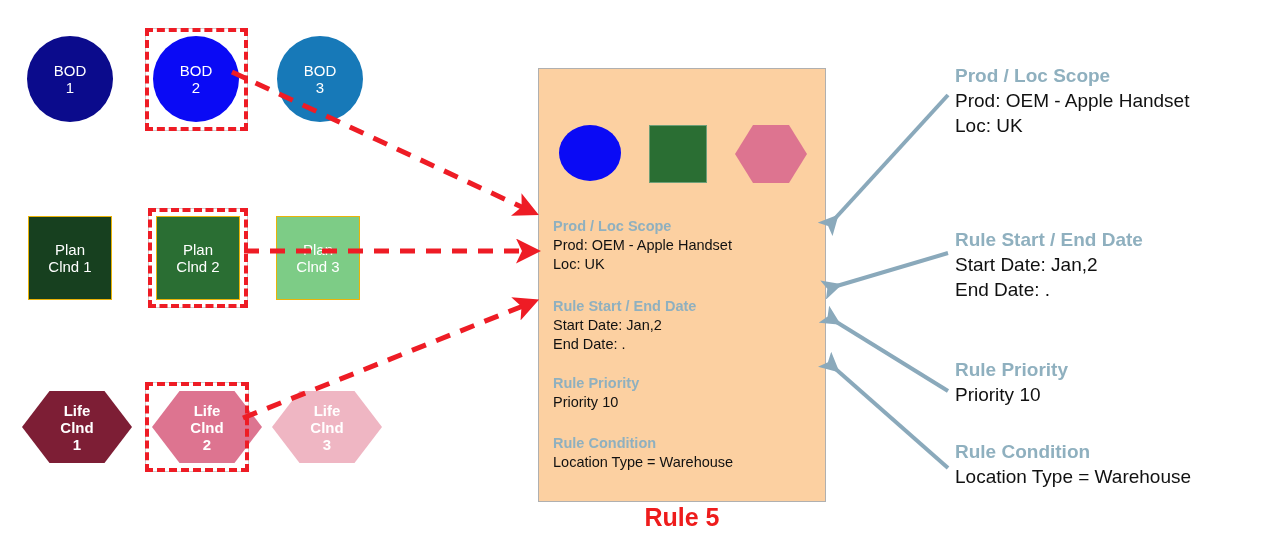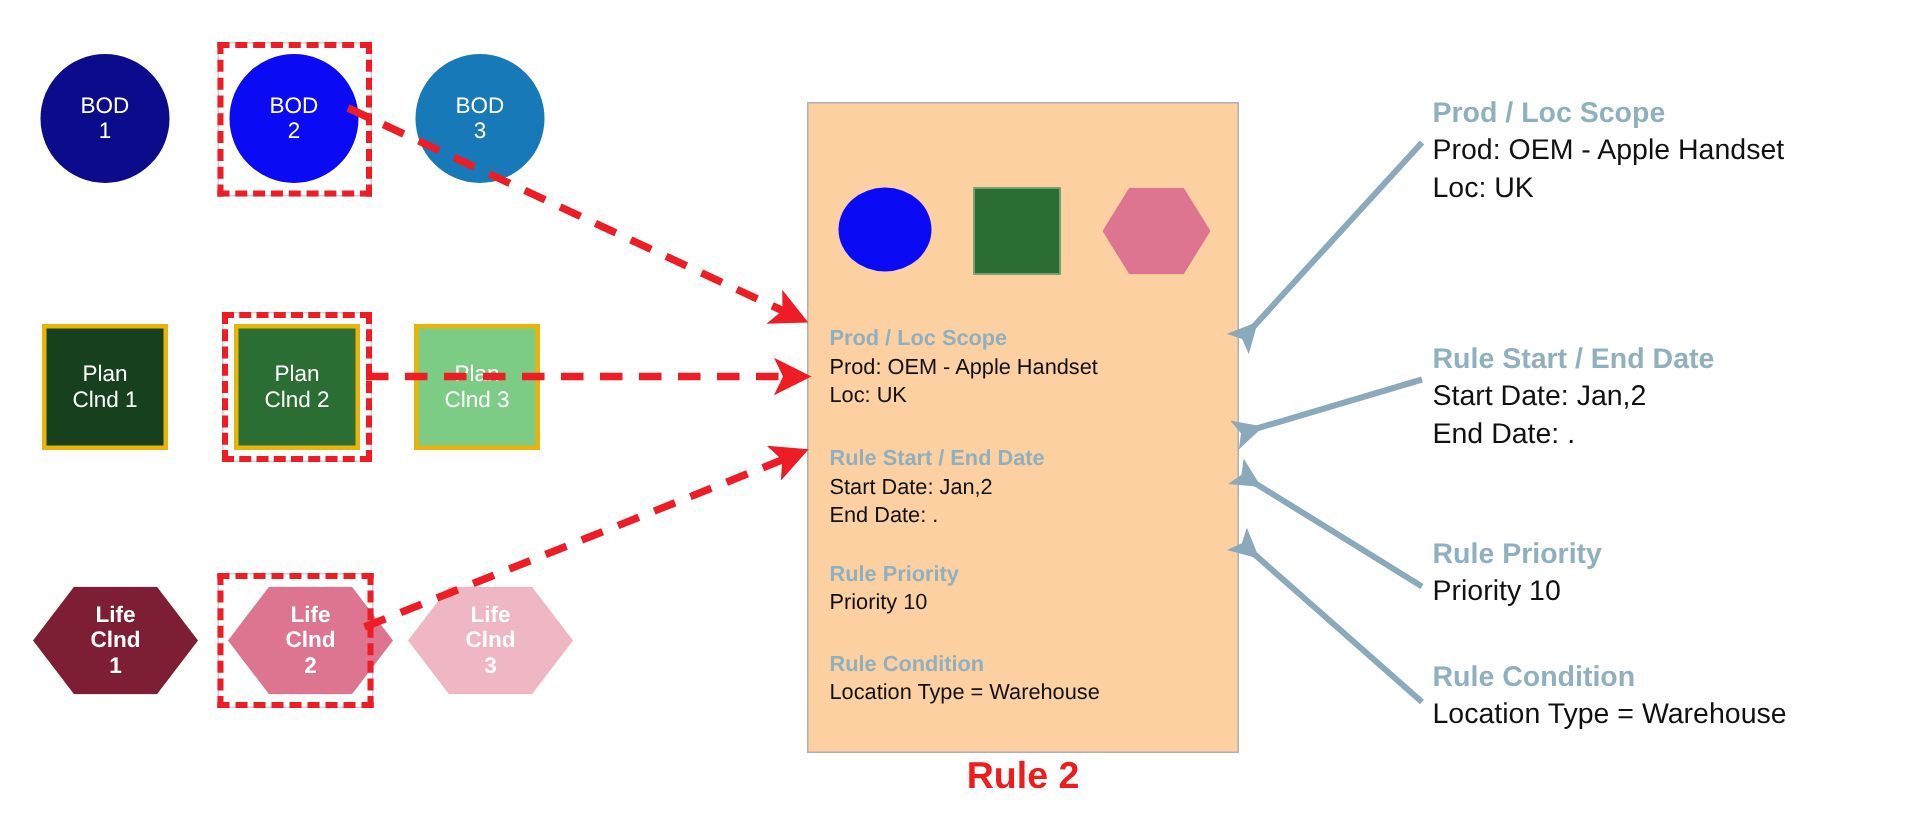--- a/index.html
+++ b/index.html
@@ -33,21 +33,21 @@
     white-space: pre-line;
   }
   .circle {
     position: absolute;
     border-radius: 50%;
     box-sizing: border-box;
   }
   .square {
     position: absolute;
     box-sizing: border-box;
-    border: 3px solid #eab308;
+    border: 1px solid #eab308;
   }
   .hexagon {
     position: absolute;
     box-sizing: border-box;
     font-weight: bold;
   }
   .hexagon .hexbody {
     position: absolute;
     inset: 0;
     clip-path: polygon(25% 0%, 75% 0%, 100% 50%, 75% 100%, 25% 100%, 0% 50%);
@@ -227,21 +227,21 @@
       <div class="field-title">Rule Priority</div>
       <div class="field-line">Priority 10</div>
     </div>
 
     <div class="field" style="top:365px;">
       <div class="field-title">Rule Condition</div>
       <div class="field-line">Location Type = Warehouse</div>
     </div>
   </div>
 
-  <div id="rule-caption">Rule 2</div>
+  <div id="rule-caption">Rule 5</div>
 
   <div class="callout" style="left:955px; top:64px;">
     <div class="callout-title">Prod / Loc Scope</div>
     <div class="callout-line">Prod: OEM - Apple Handset</div>
     <div class="callout-line">Loc: UK</div>
   </div>
 
   <div class="callout" style="left:955px; top:228px;">
     <div class="callout-title">Rule Start / End Date</div>
     <div class="callout-line">Start Date: Jan,2</div>

